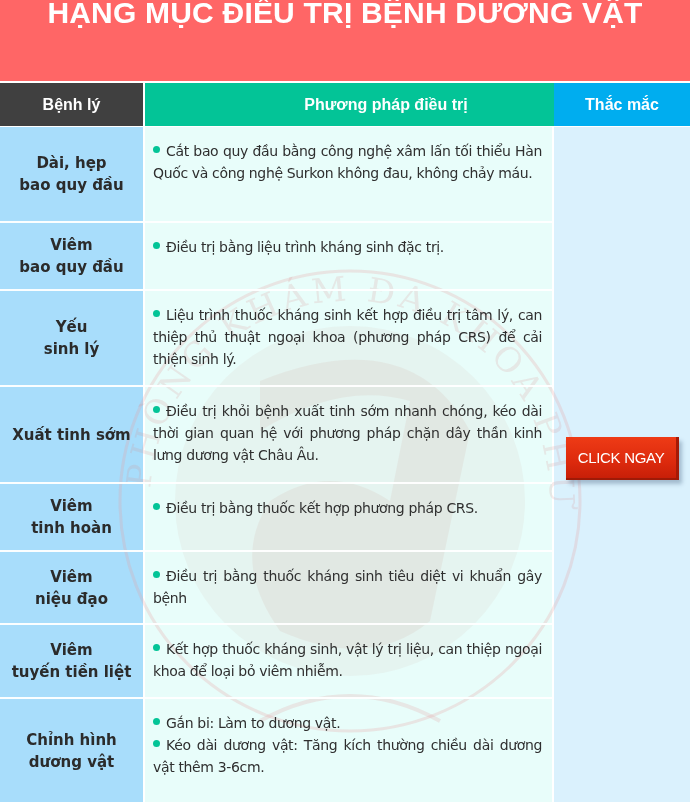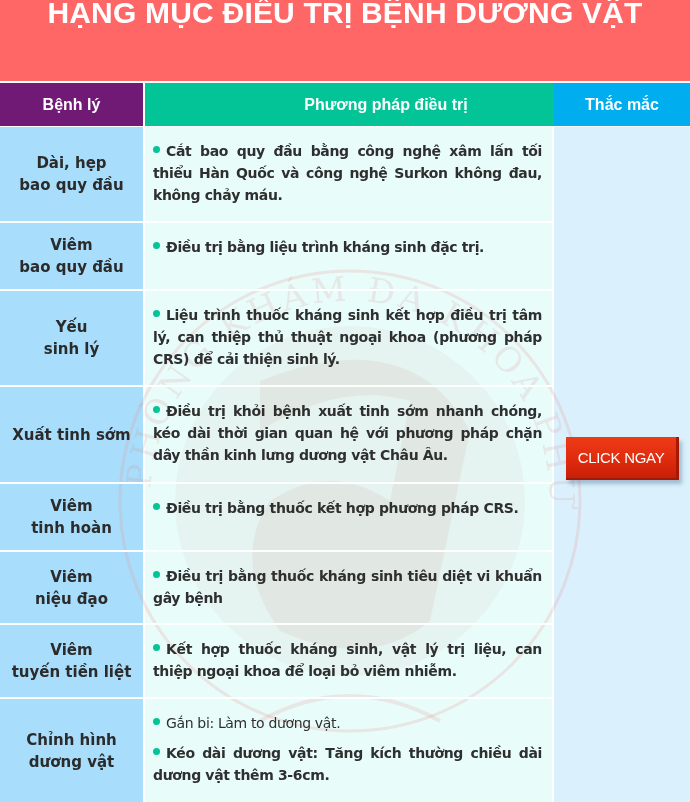--- a/index.html
+++ b/index.html
@@ -14,21 +14,21 @@
   .banner h1 {
     color: #ffffff; font-family: "Liberation Sans", sans-serif;
     font-weight: bold; font-size: 30px; letter-spacing: 0.2px;
     margin-top: -4px;
   }
 
   .table { position: absolute; left: 0; top: 81px; width: 690px; height: 721px; }
 
   .hdr { position: absolute; top: 2px; height: 43px; display: flex; align-items: center; justify-content: center;
     color: #fff; font-family: "Liberation Sans", sans-serif; font-weight: bold; font-size: 16px; }
-  .hdr.c1 { left: 0; width: 143px; background: #701a75; }
+  .hdr.c1 { left: 0; width: 143px; background: #404040; }
   .hdr.c2 { left: 145px; width: 482px; background: #03c497; }
   .hdr.c3 { left: 554px; width: 136px; background: #00adef; }
 
   .col-bg { position: absolute; top: 46px; bottom: 0; }
   .col-bg.c1 { left: 0; width: 143px; background: #a8ddfb; }
   .col-bg.c2 { left: 145px; width: 407px; background: #e8fdfa; }
   .col-bg.c3 { left: 554px; width: 136px; background: #daf1fd; }
 
   .watermark { position: absolute; left: 110px; top: 120px; width: 480px; height: 560px; pointer-events: none; }
 
@@ -40,22 +40,22 @@
     font-family: "DejaVu Sans", sans-serif; font-weight: bold; font-size: 15px; line-height: 22px; color: #2b2b2b;
     white-space: pre-line;
   }
   .cell-method {
     position: absolute; left: 153px; width: 389px; top: 0; bottom: 0;
     display: flex; flex-direction: column; justify-content: center;
     font-family: "DejaVu Sans", sans-serif; font-size: 14px; line-height: 22px; color: #2f2f2f;
     text-align: justify; letter-spacing: -0.35px;
   }
   .cell-method.top { justify-content: flex-start; padding-top: 13px; }
-  .bullet-p { margin-bottom: 8px; }
-  .bullet-p:last-child { margin-bottom: 0; font-weight: bold; }
+  .bullet-p { margin-bottom: 0; }
+  .bullet-p:last-child { margin-bottom: 0; }
   .dot { display: inline-block; width: 7px; height: 7px; border-radius: 50%; background: #03c497; margin-right: 6px; vertical-align: 3px; }
 
   .cta {
     position: absolute; left: 566px; top: 437px; width: 113px; height: 43px;
     background: linear-gradient(180deg, #ee3b16 0%, #dd2a0d 60%, #c81f08 100%);
     border-right: 3px solid #a51a06; border-bottom: 2px solid #9f1a07;
     box-shadow: 3px 4px 4px rgba(60, 90, 120, 0.35);
     color: #ffffff; font-family: "Liberation Sans", sans-serif; font-size: 15px; font-weight: normal;
     display: flex; align-items: center; justify-content: center; cursor: pointer; letter-spacing: -0.3px;
   }

